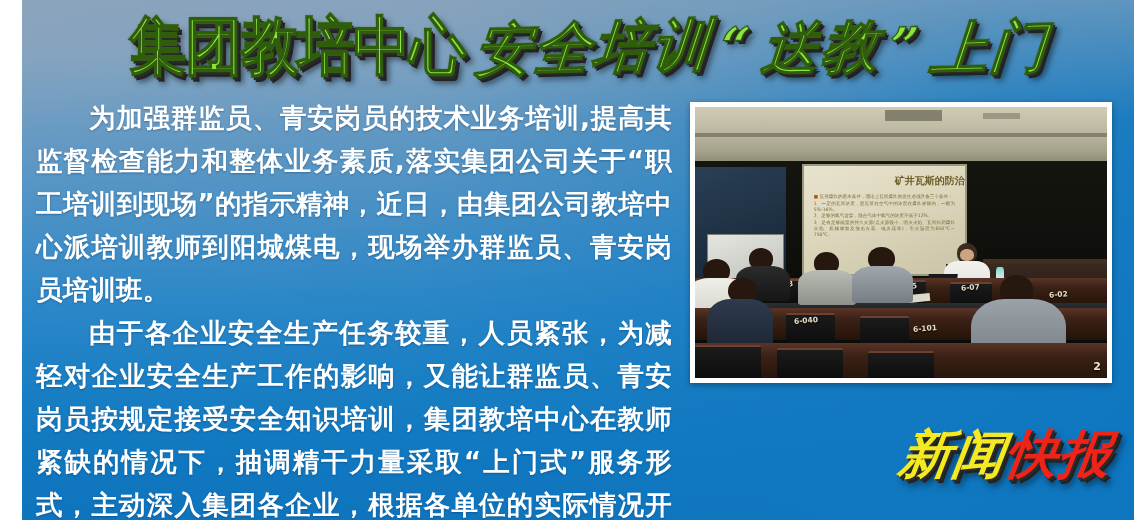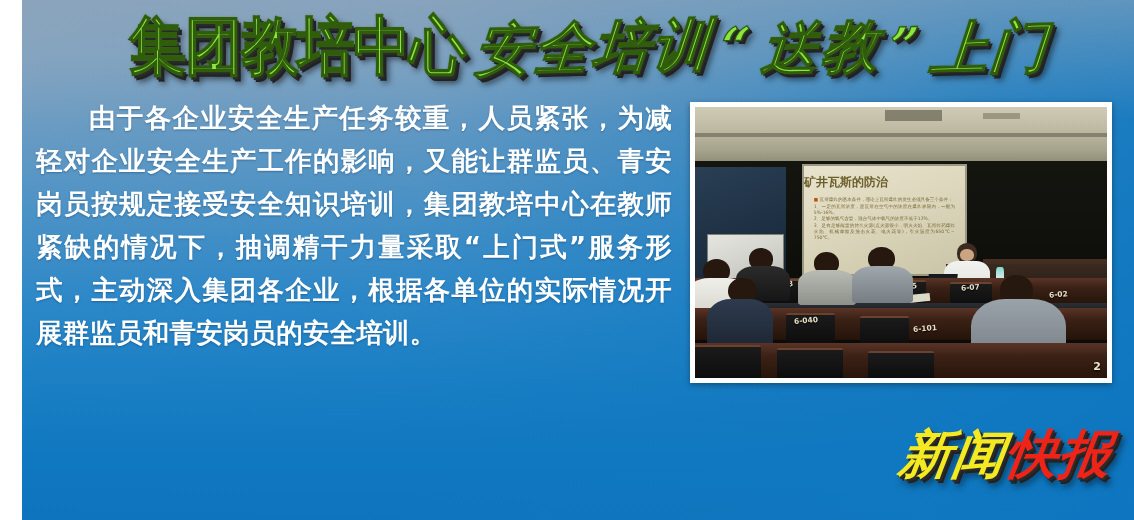--- a/index.html
+++ b/index.html
@@ -165,23 +165,23 @@
   }
   
   .ph-screen {
     position: absolute; left: 26%; top: 21%; width: 39%; height: 40%;
     background: linear-gradient(160deg, #e8e3cd 0%, #ddd7bd 45%, #c9c3a7 100%);
     border: 2px solid #9a9782;
     overflow: hidden;
   }
   .ph-screen-title {
     margin-top: 5%;
-    text-align: left;
+    text-align: right;
     color: #6d5f2c;
-    font-size: 12px;
+    font-size: 10px;
     font-weight: 700;
     font-family: "DejaVu Serif", "Liberation Serif", serif;
   }
   .ph-screen-body {
     margin: 4% 6% 0 6%;
     color: #7a6b38;
     font-size: 4.6px;
     line-height: 6.3px;
     text-align: justify;
   }
@@ -300,20 +300,21 @@
   <div class="title-row">
     <span class="title-seg title-block">集团教培中心</span>
     <span class="title-seg title-brush">安全培训</span>
     <span class="title-seg title-brush title-quote">“</span>
     <span class="title-seg title-brush">送教</span>
     <span class="title-seg title-brush title-quote">”</span>
     <span class="title-seg title-brush">上门</span>
   </div>
 
   <div class="article">
+    <p>为加强群监员、青安岗员的技术业务培训,提高其监督检查能力和整体业务素质,落实集团公司关于“职工培训到现场”的指示精神，近日，由集团公司教培中心派培训教师到阳城煤电，现场举办群监员、青安岗员培训班。</p>
     <p>由于各企业安全生产任务较重，人员紧张，为减轻对企业安全生产工作的影响，又能让群监员、青安岗员按规定接受安全知识培训，集团教培中心在教师紧缺的情况下，抽调精干力量采取“上门式”服务形式，主动深入集团各企业，根据各单位的实际情况开展群监员和青安岗员的安全培训。</p>
   </div>
 
   <div class="photo-frame">
     <div class="photo">
 
       <div class="ph-ceiling">
         <div class="ph-ceiling-beam"></div>
         <div class="ph-ceiling-vent"></div>
         <div class="ph-ceiling-vent2"></div>

